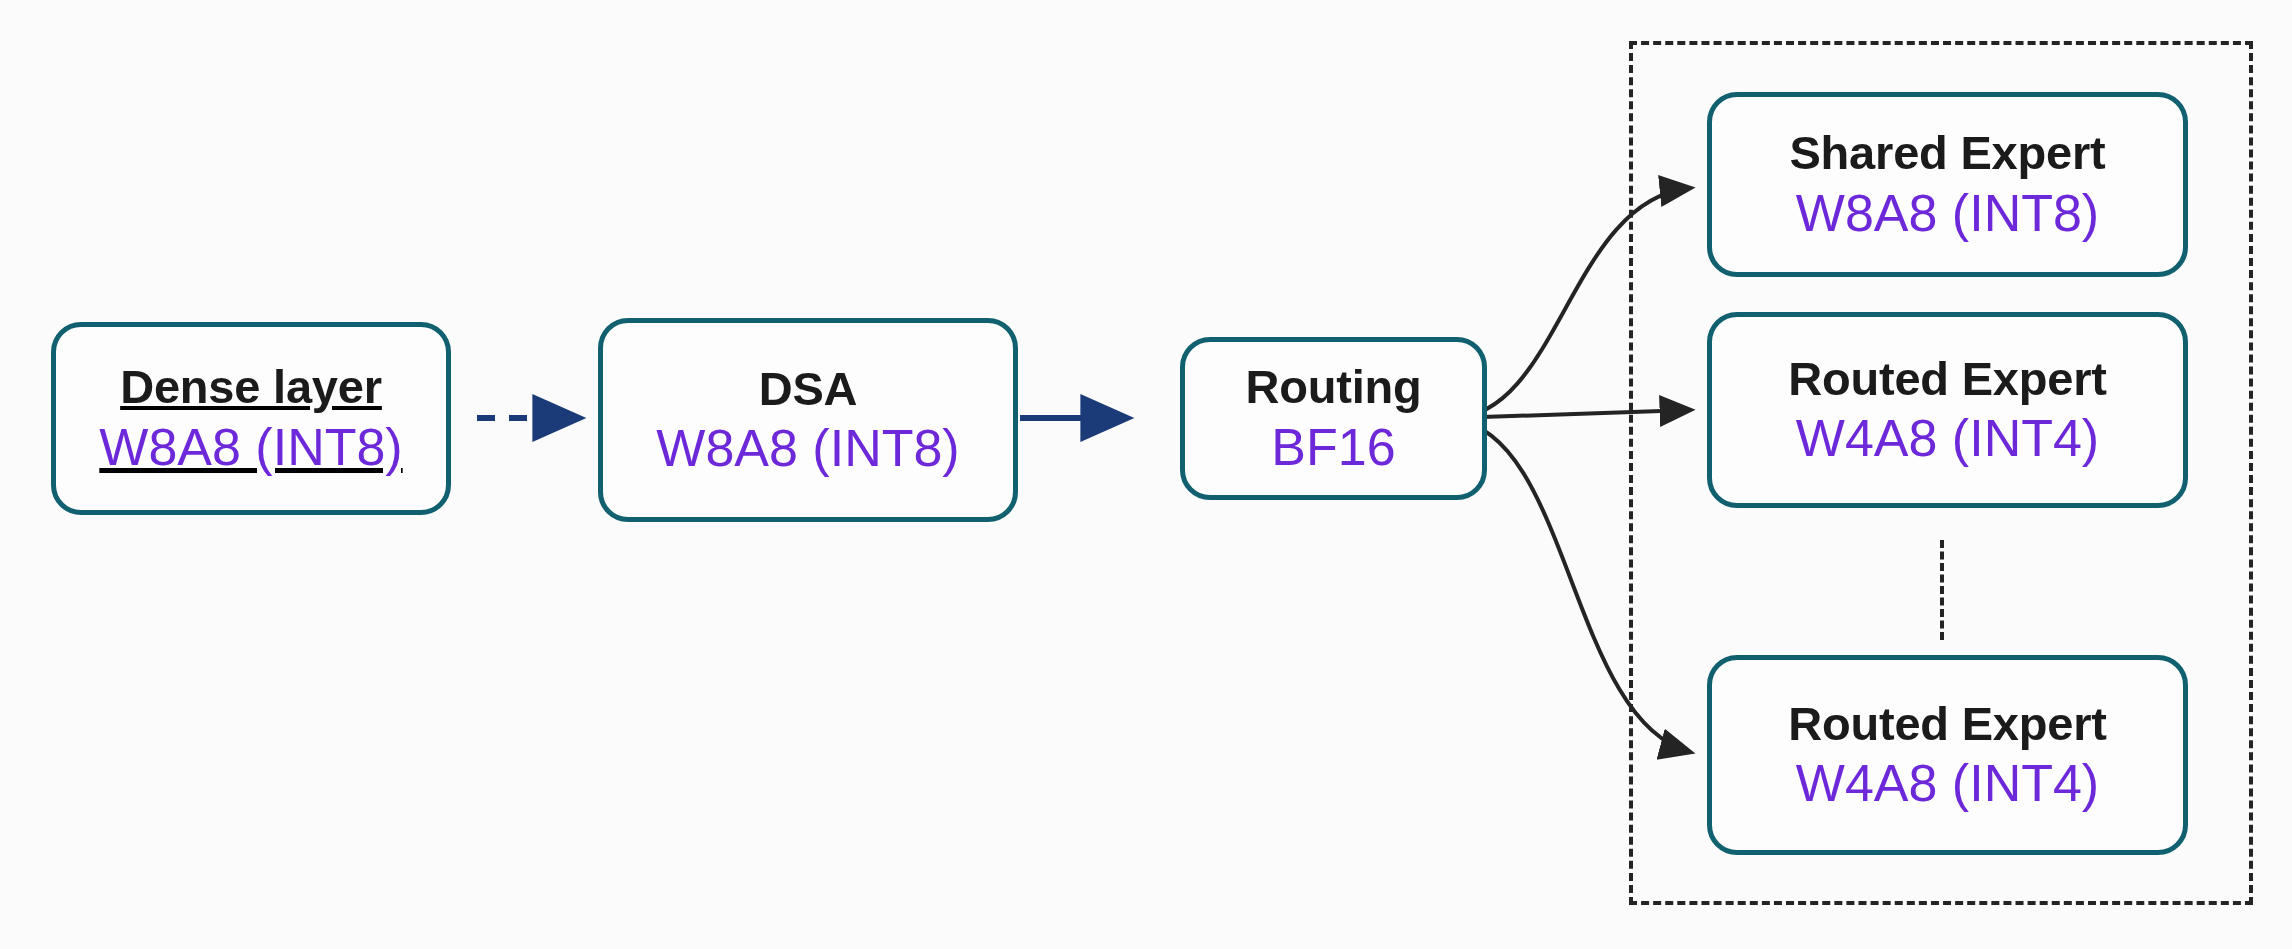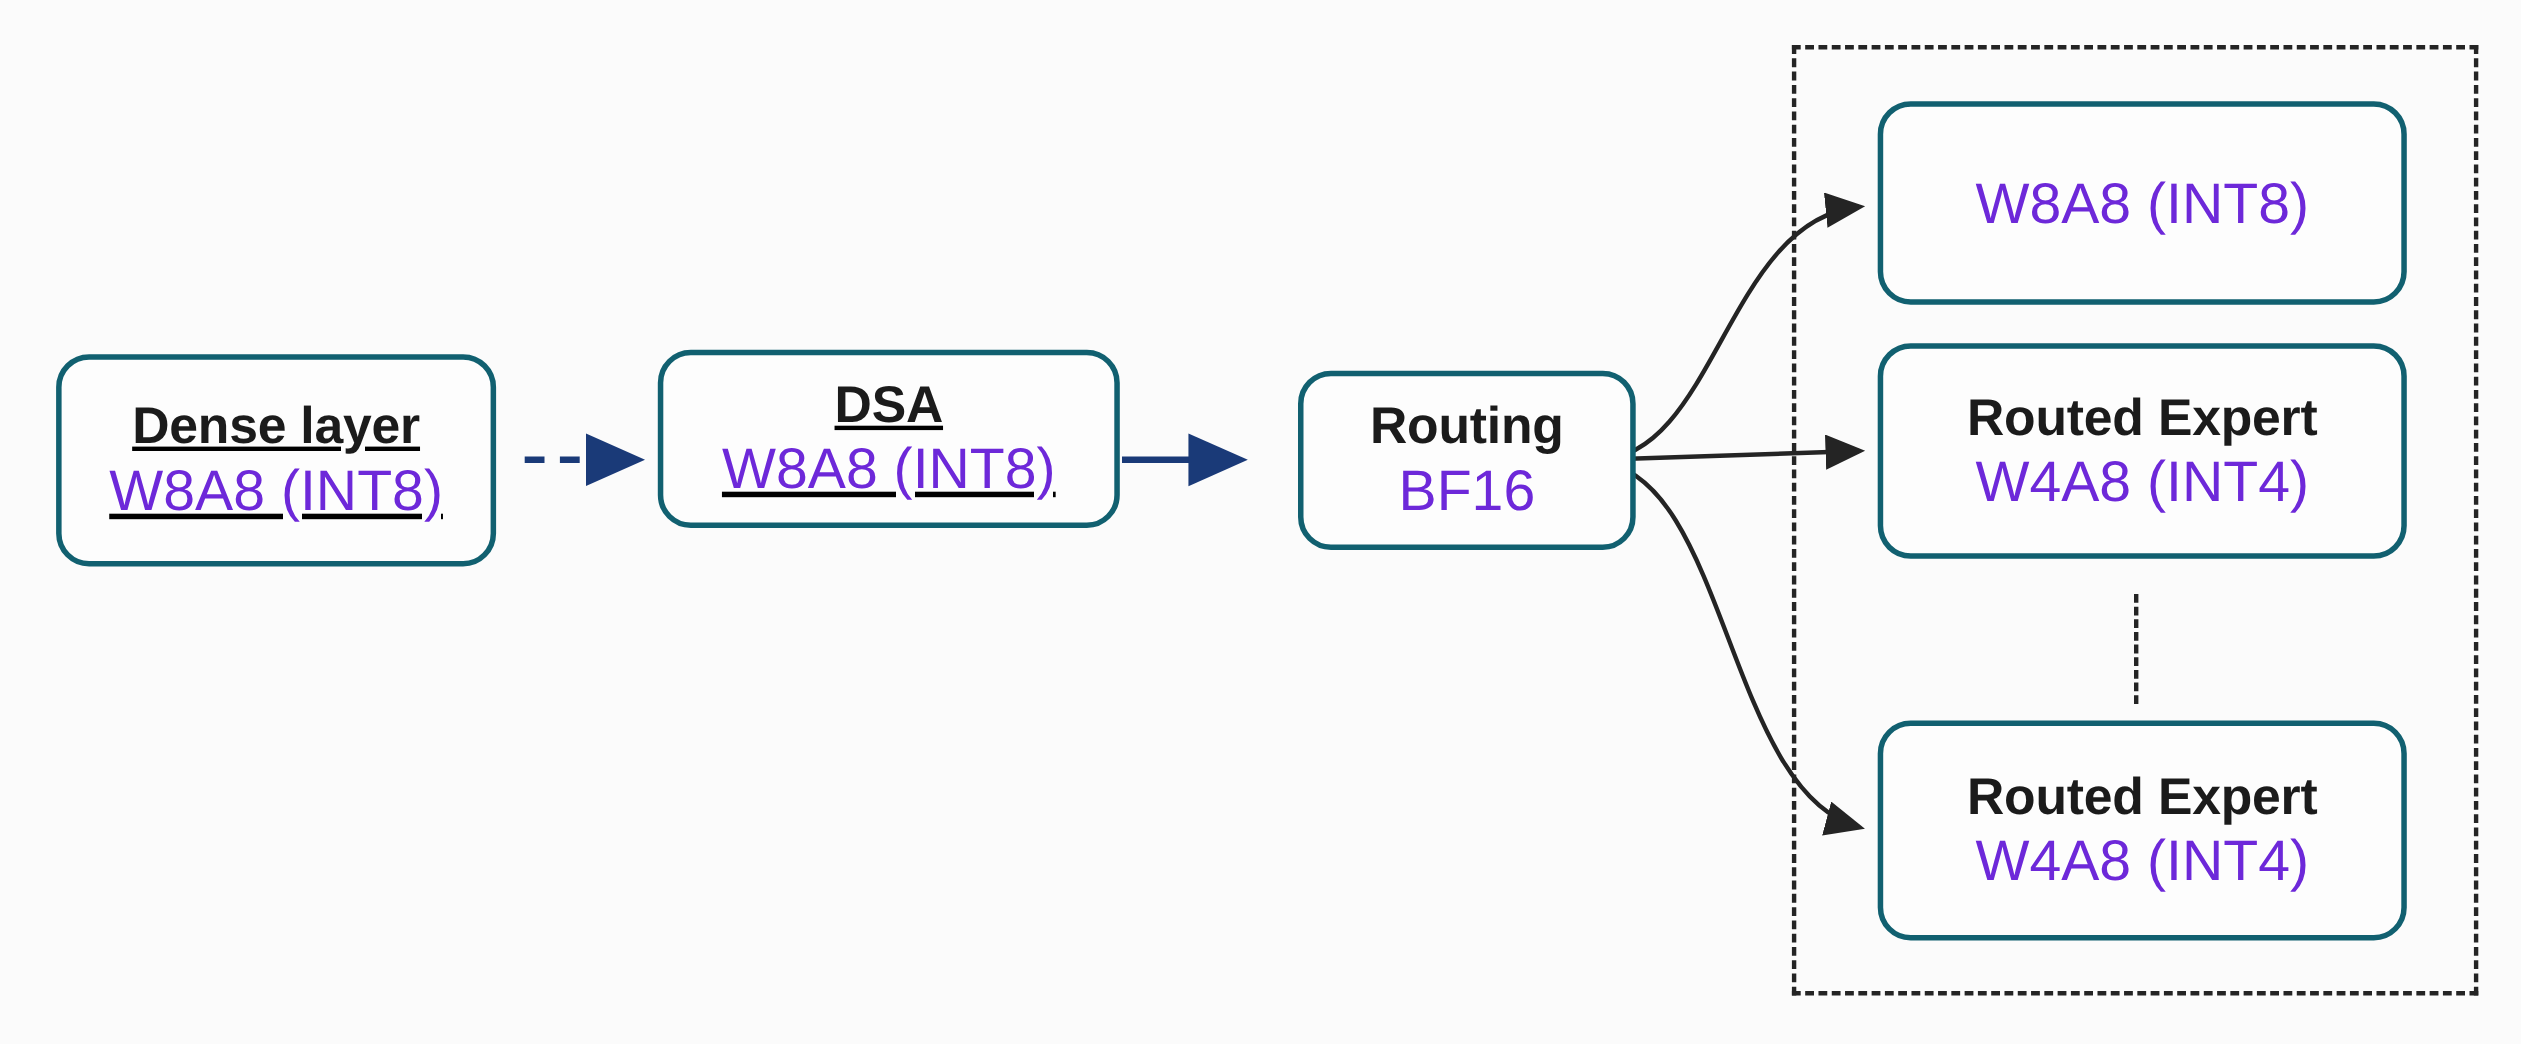--- a/index.html
+++ b/index.html
@@ -100,31 +100,32 @@
 
   <div id="expert-group" style="left:1629px; top:41px; width:624px; height:864px;"></div>
 
   <div id="expert-ellipsis" style="left:1940px; top:540px;"></div>
 
   <div class="node" style="left:51px; top:322px; width:400px; height:193px;text-decoration:underline;">
     <span class="title">Dense layer</span>
     <span class="sub">W8A8 (INT8)</span>
   </div>
 
-  <div class="node" style="left:598px; top:318px; width:420px; height:162px;text-decoration:underline;">
+  <div class="node" style="left:598px; top:318px; width:420px; height:204px;">
     <span class="title">DSA</span>
     <span class="sub">W8A8 (INT8)</span>
   </div>
 
   <div class="node" style="left:1180px; top:337px; width:307px; height:163px;">
     <span class="title">Routing</span>
     <span class="sub">BF16</span>
   </div>
 
   <div class="node" style="left:1707px; top:92px; width:481px; height:185px;">
+    <span class="title">Shared Expert</span>
     <span class="sub">W8A8 (INT8)</span>
   </div>
 
   <div class="node" style="left:1707px; top:312px; width:481px; height:196px;">
     <span class="title">Routed Expert</span>
     <span class="sub">W4A8 (INT4)</span>
   </div>
 
   <div class="node" style="left:1707px; top:655px; width:481px; height:200px;">
     <span class="title">Routed Expert</span>

